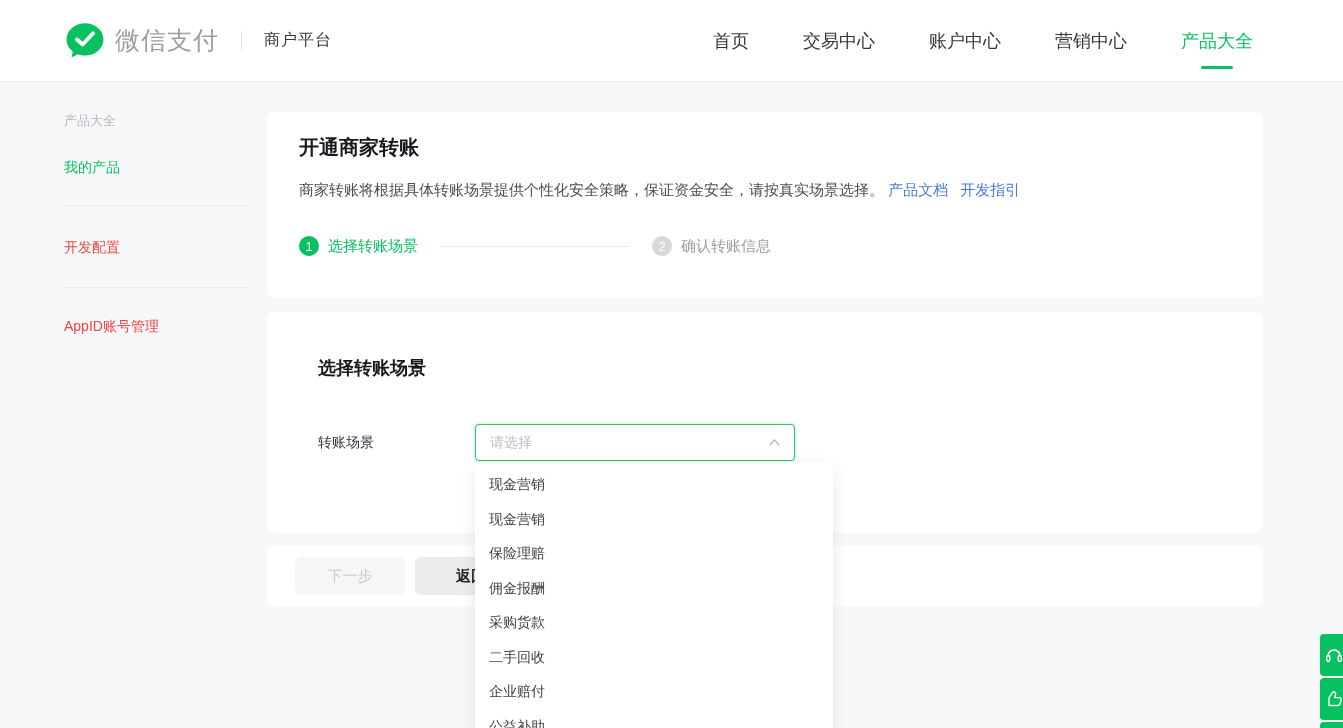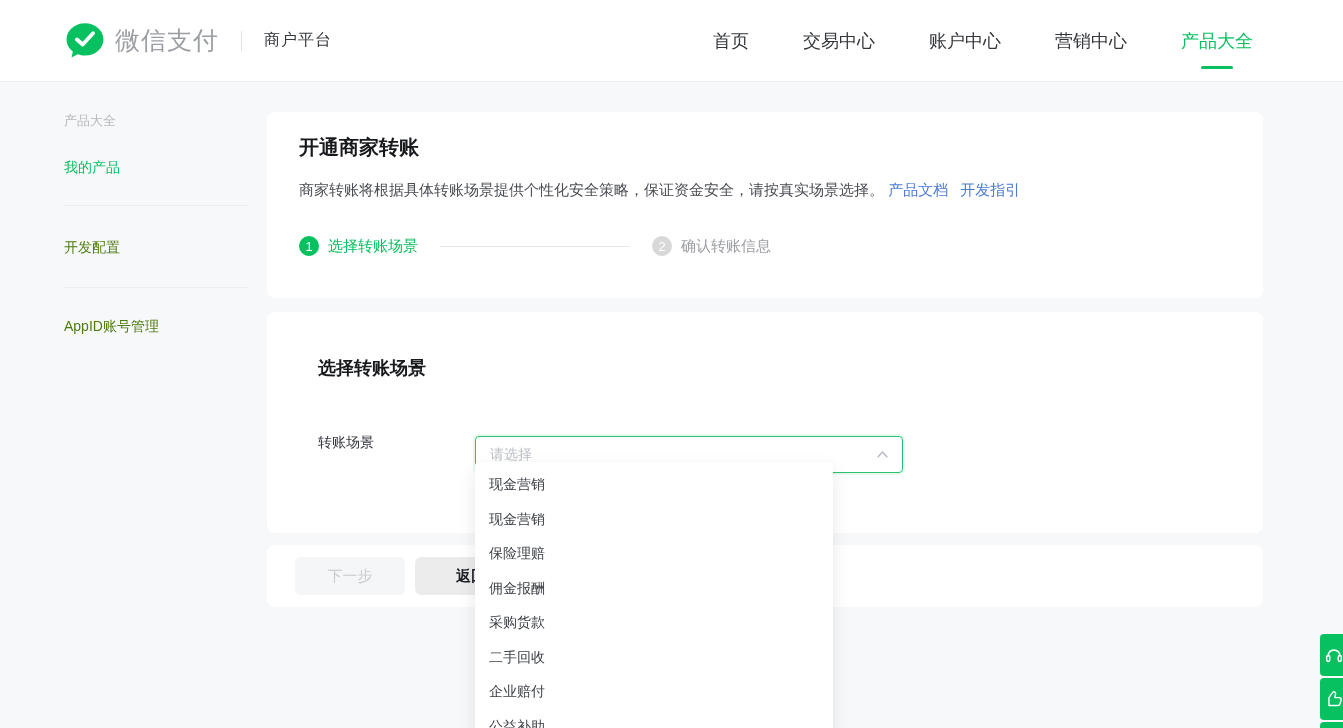--- a/index.html
+++ b/index.html
@@ -17,21 +17,21 @@
   .nav{position:absolute;right:90px;top:0;height:81px;display:flex;align-items:center;gap:54px;}
   .nav-item{position:relative;font-size:18px;color:#33363a;cursor:pointer;text-decoration:none;
             height:81px;display:flex;align-items:center;}
   .nav-item.active{color:#07C160;}
   .nav-item.active::after{content:"";position:absolute;left:50%;transform:translateX(-50%);
             bottom:12px;width:32px;height:3px;border-radius:2px;background:#07C160;}
 
   
   .sidebar{position:absolute;left:64px;top:82px;width:186px;}
   .side-section{position:absolute;top:30px;left:0;font-size:13px;color:#b5b8bc;}
-  .side-item{position:absolute;left:0;font-size:14px;color:#4d7c0f;cursor:pointer;}
+  .side-item{position:absolute;left:0;font-size:14px;color:#ef4444;cursor:pointer;}
   .side-item.active{color:#07C160;}
   .side-item-1{top:77px;}
   .side-item-2{top:157px;}
   .side-item-3{top:236px;}
   .side-divider{position:absolute;left:0;width:185px;height:1px;background:#ececec;}
   .side-div-1{top:123px;}
   .side-div-2{top:205px;}
 
   
   .card{position:absolute;left:267px;width:996px;background:#ffffff;border-radius:8px;}
@@ -50,21 +50,21 @@
   .step-circle{width:20px;height:20px;border-radius:50%;background:#d8d8d8;color:#ffffff;
                font-size:13px;display:flex;align-items:center;justify-content:center;}
   .step-label{font-size:15px;color:#9a9da1;margin-left:9px;}
   .step.active .step-circle{background:#07C160;}
   .step.active .step-label{color:#07C160;}
   .step-line{width:190px;height:1px;background:#e8e8e8;margin:0 22px;}
 
   
   .form-title{position:absolute;left:51px;top:44px;font-size:18px;font-weight:700;color:#17191c;}
   .field-label{position:absolute;left:51px;top:122px;font-size:14px;color:#33373d;}
-  .select-box{position:absolute;left:208px;top:124px;width:428px;height:37px;background:#ffffff;
+  .select-box{position:absolute;left:208px;top:112px;width:320px;height:37px;background:#ffffff;
               border:1px solid #2fc06d;border-radius:4px;box-sizing:border-box;cursor:pointer;
               box-shadow:0 0 0 2px rgba(7,193,96,0.10);display:flex;align-items:center;}
   .select-placeholder{font-size:14px;color:#bcc0c6;margin-left:14px;flex:1;}
   .select-arrow{margin-right:13px;display:flex;align-items:center;}
 
   
   .btn{position:absolute;top:12px;height:38px;border:none;border-radius:6px;font-size:15px;
        font-family:inherit;cursor:pointer;}
   .btn-next{left:28px;width:110px;background:#f5f6f7;color:#c8cacc;cursor:not-allowed;}
   .btn-back{left:148px;width:112px;background:#ececed;color:#202328;font-weight:700;}

